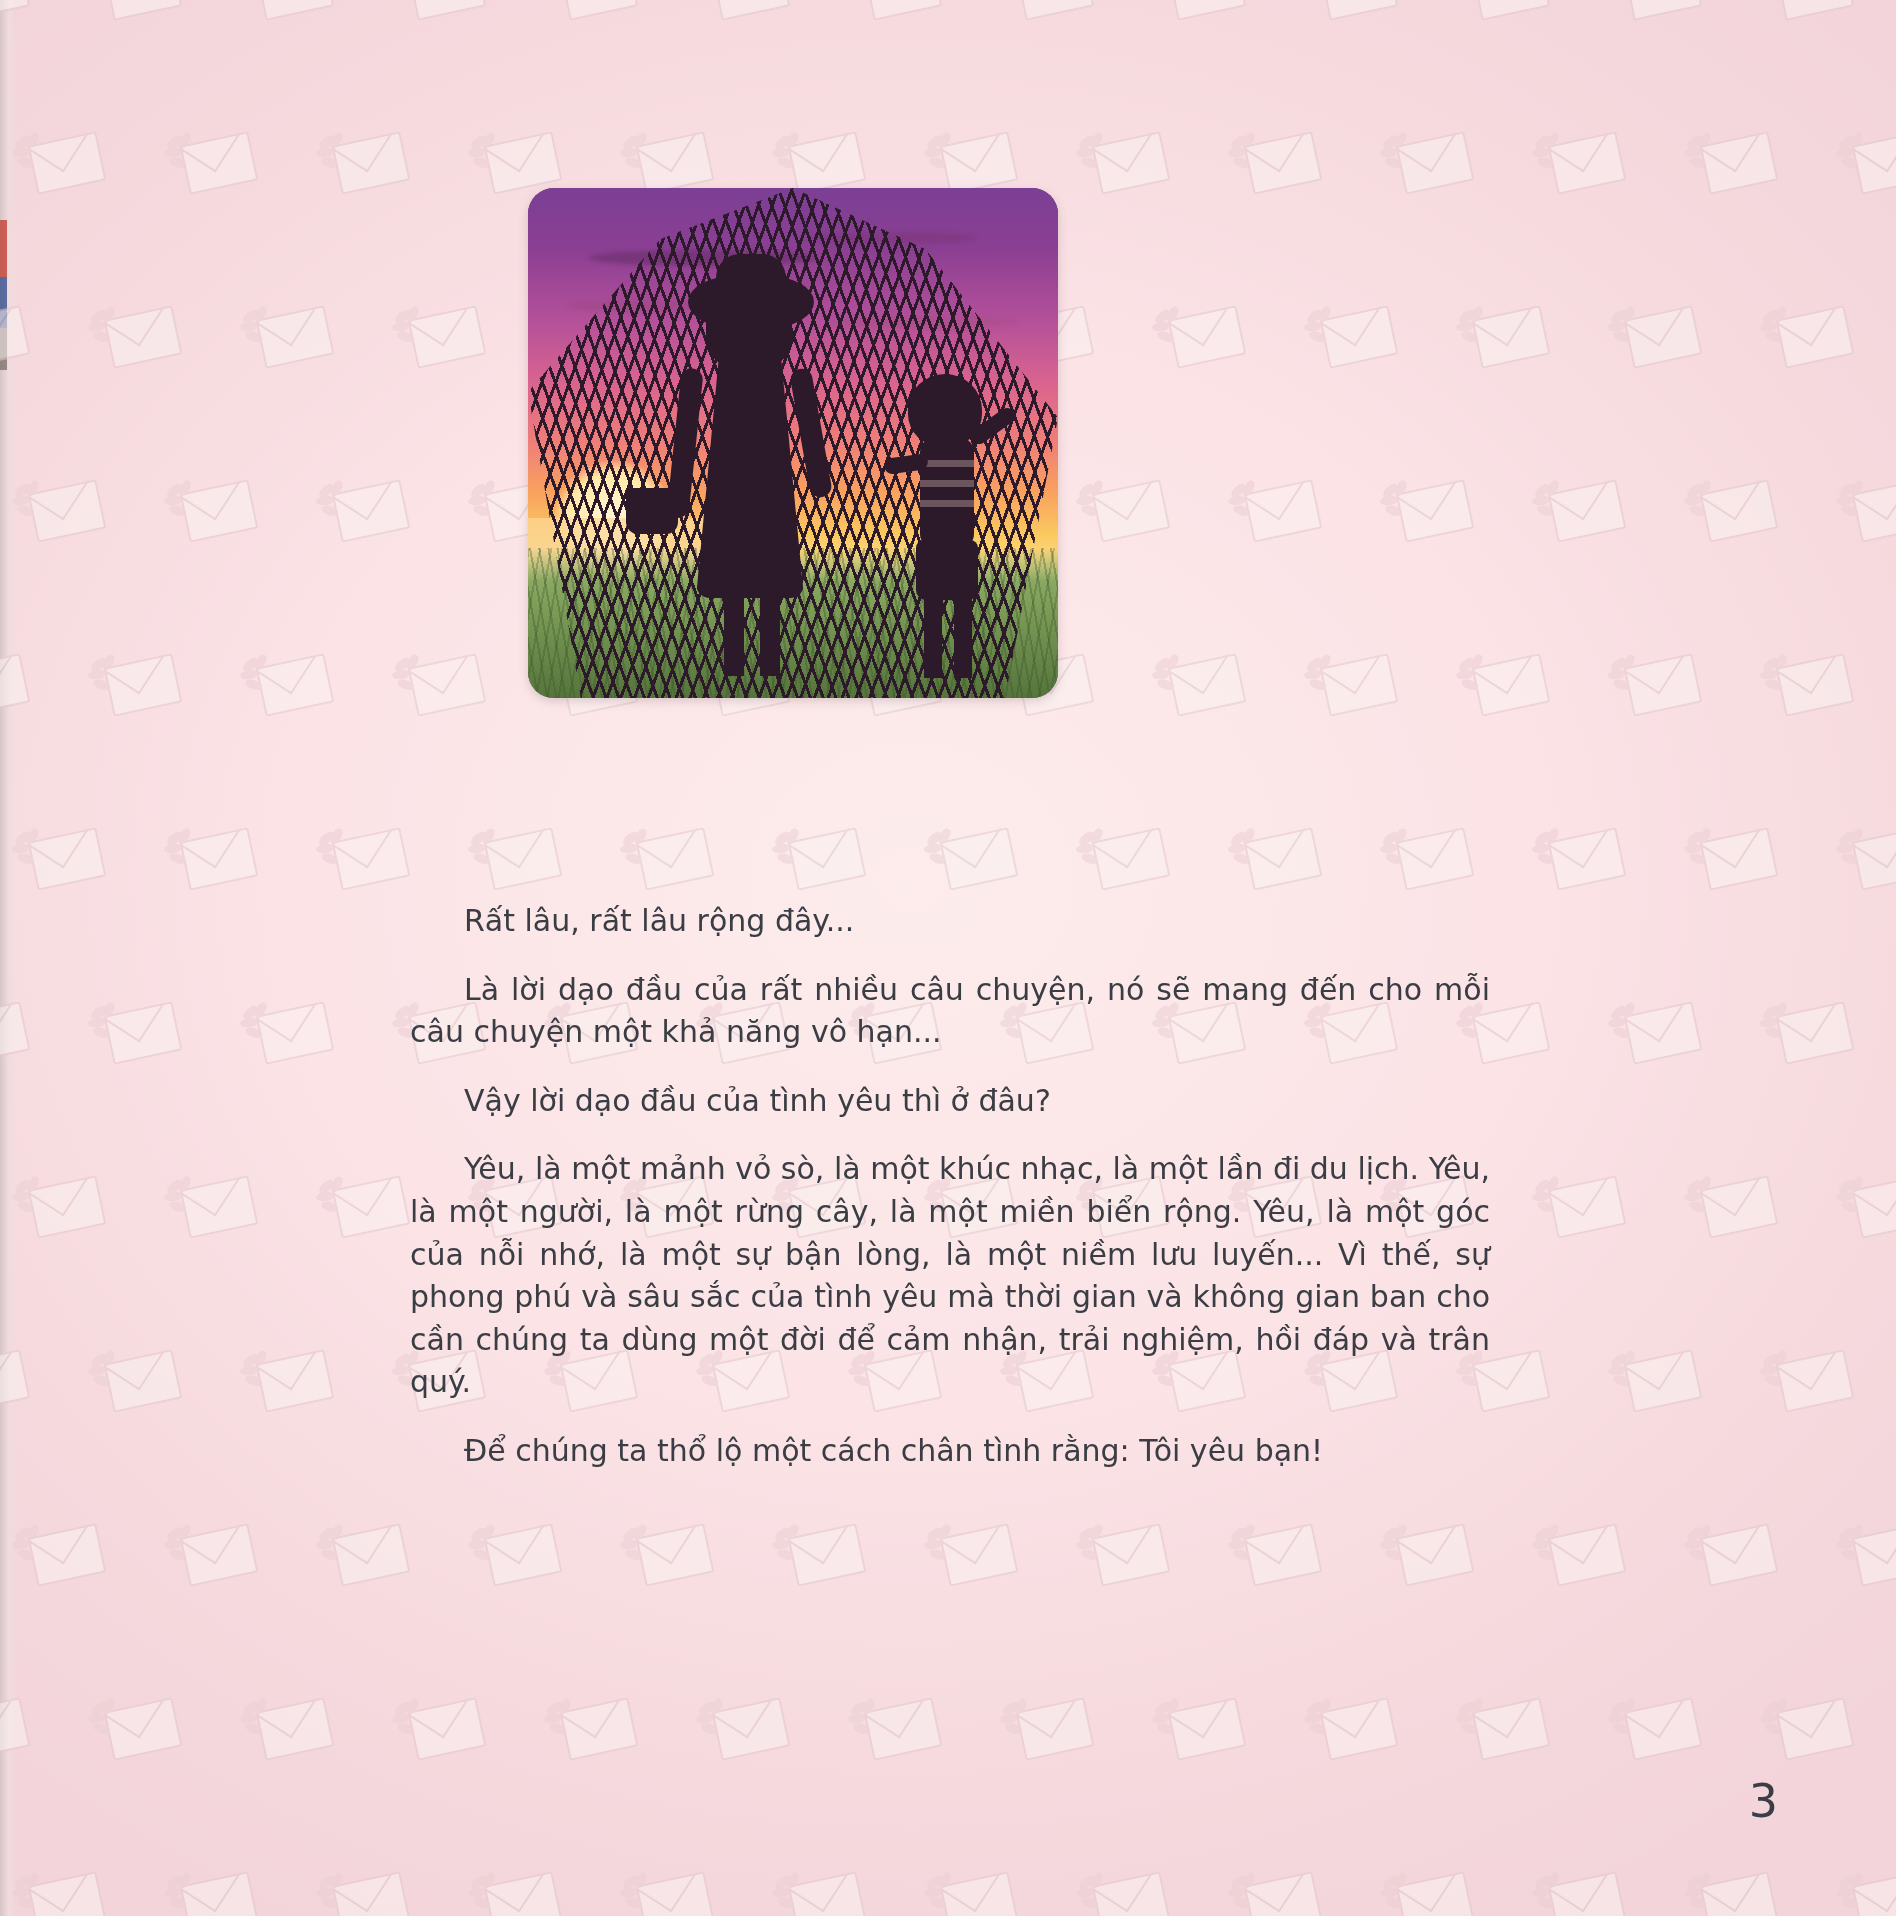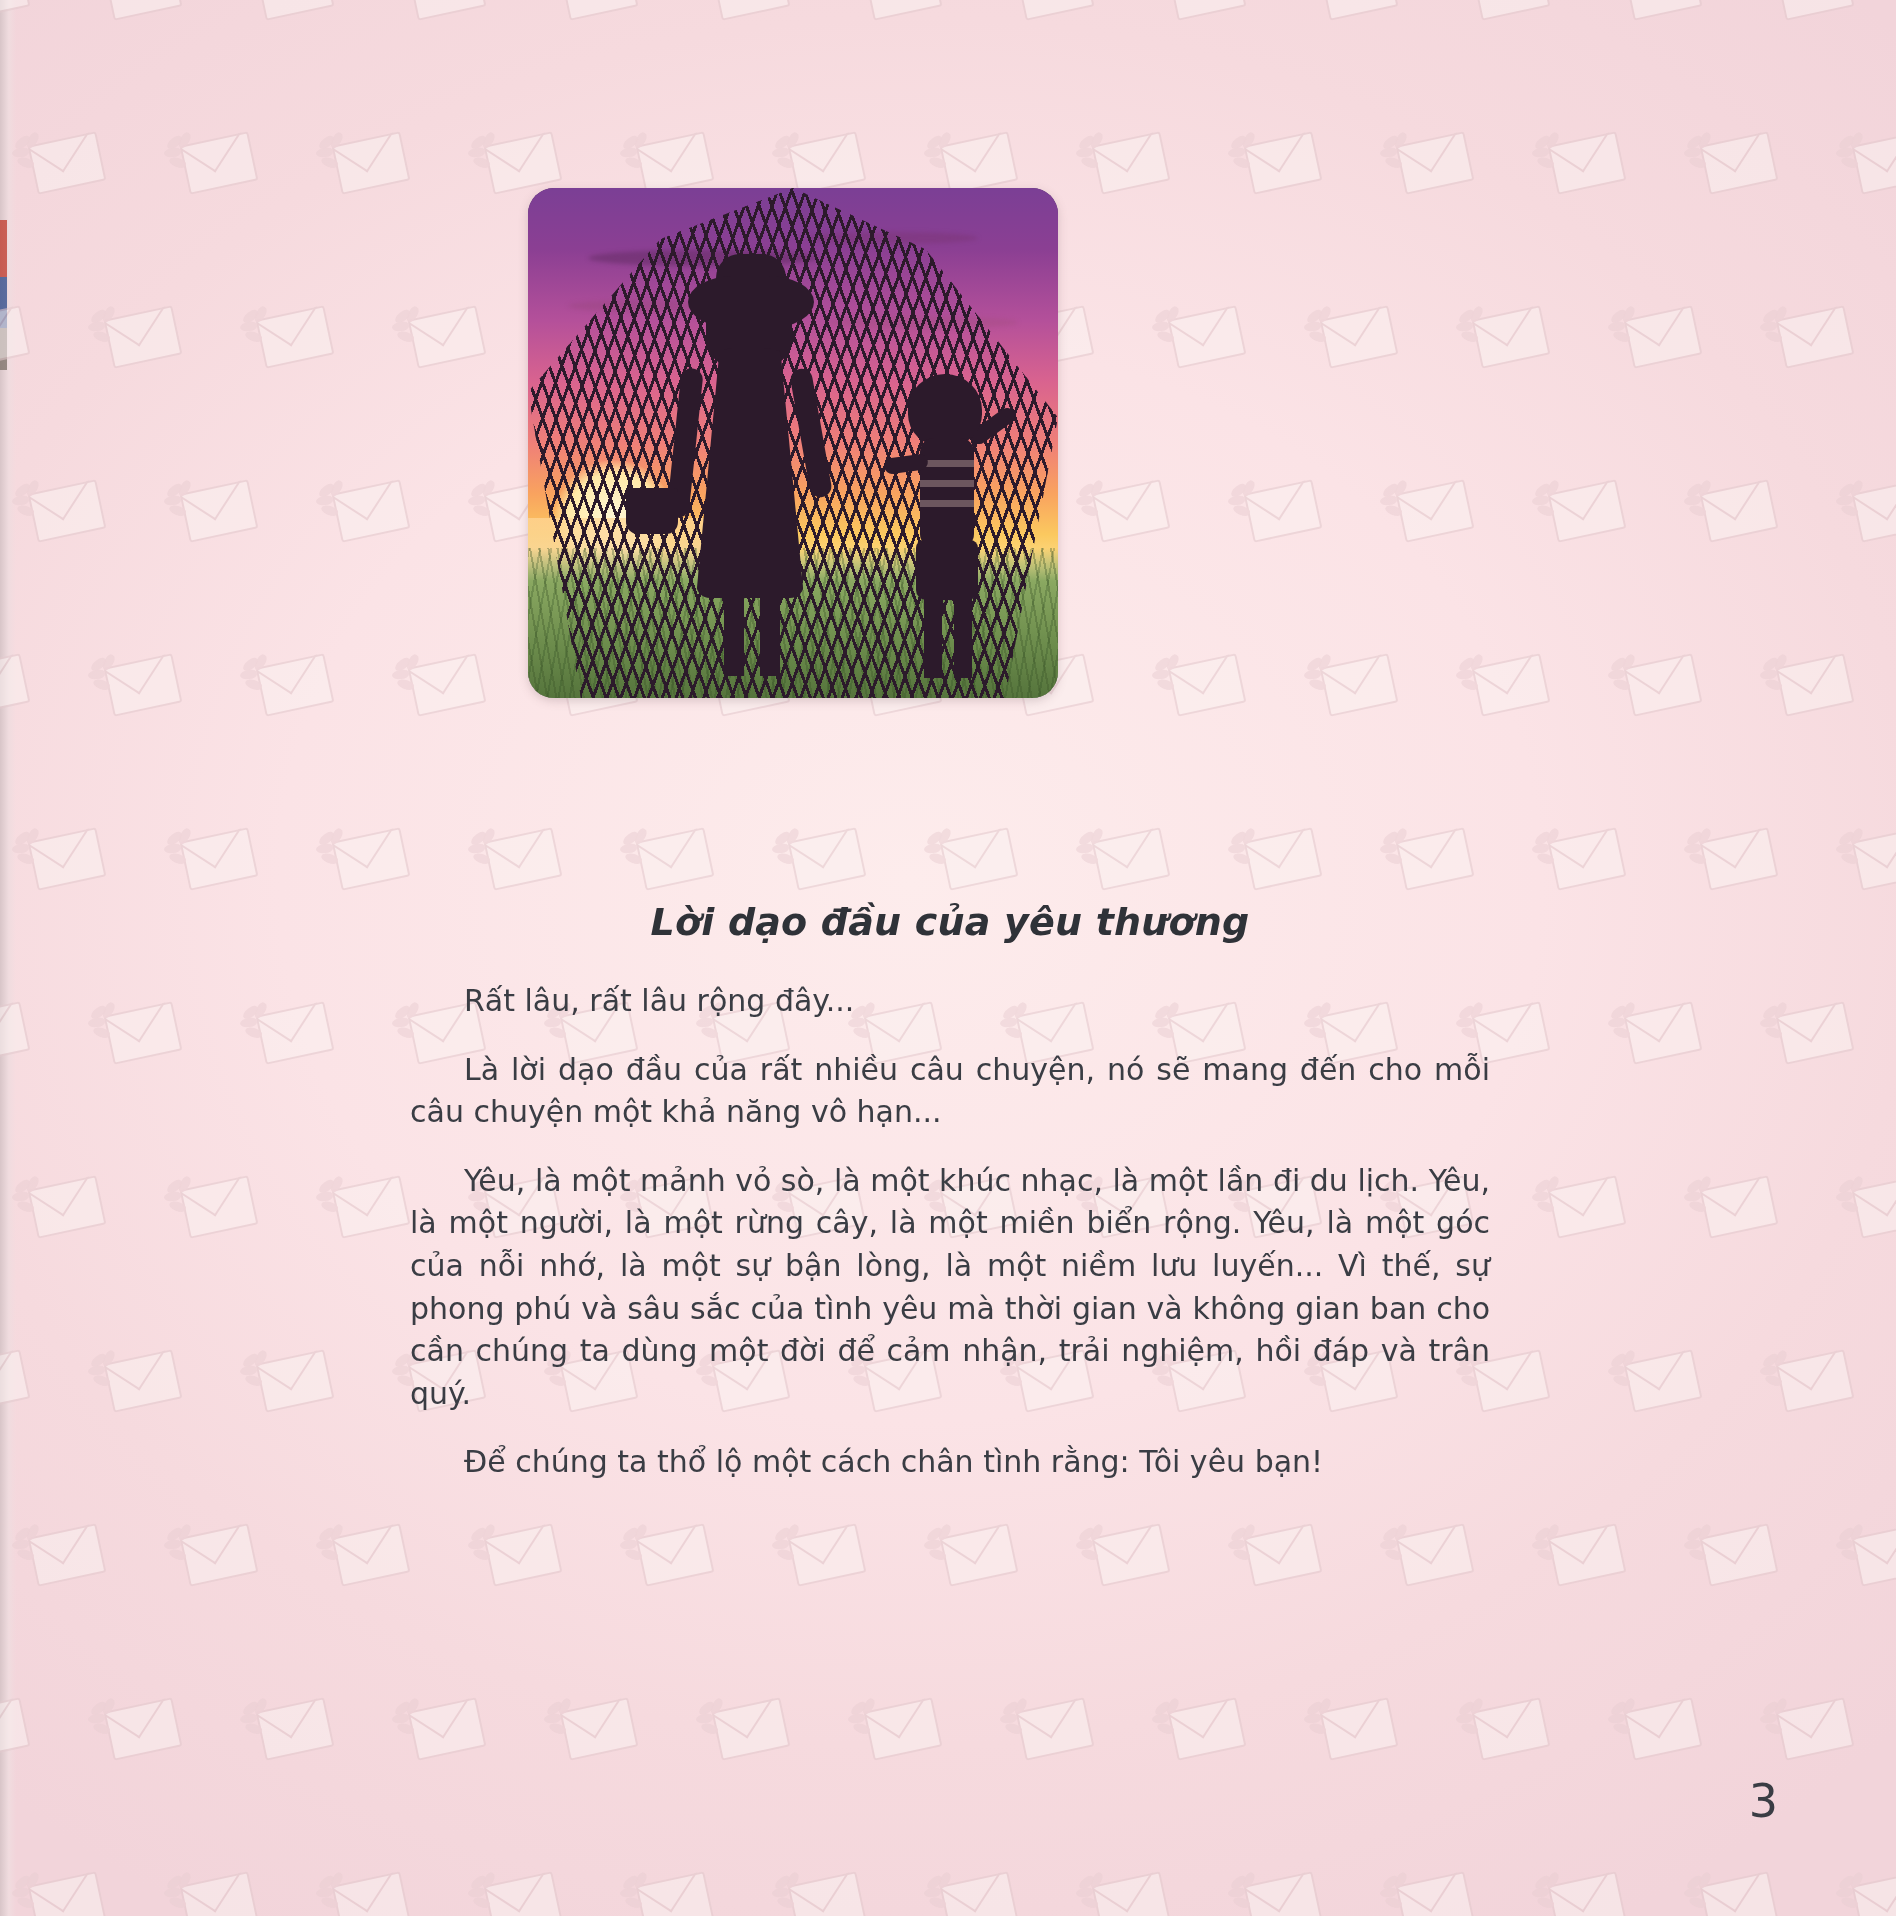--- a/index.html
+++ b/index.html
@@ -1762,22 +1762,22 @@
       <div class="stripe s1"></div>
       <div class="stripe s2"></div>
       <div class="stripe s3"></div>
       <div class="figure c-arm-l"></div>
       <div class="figure c-short"></div>
       <div class="figure c-leg-l"></div>
       <div class="figure c-leg-r"></div>
     </div>
 
     <div class="article">
-      <h1 class="heading">Lời dạo đầu của yêu thương</h1>
       <p class="para">Rất lâu, rất lâu rộng đây...</p>
       <p class="para">Là lời dạo đầu của rất nhiều câu chuyện, nó sẽ mang đến cho mỗi câu chuyện một khả năng vô hạn...</p>
+      <p class="para">Vậy lời dạo đầu của tình yêu thì ở đâu?</p>
       <p class="para">Yêu, là một mảnh vỏ sò, là một khúc nhạc, là một lần đi du lịch. Yêu, là một người, là một rừng cây, là một miền biển rộng. Yêu, là một góc của nỗi nhớ, là một sự bận lòng, là một niềm lưu luyến... Vì thế, sự phong phú và sâu sắc của tình yêu mà thời gian và không gian ban cho cần chúng ta dùng một đời để cảm nhận, trải nghiệm, hồi đáp và trân quý.</p>
       <p class="para last">Để chúng ta thổ lộ một cách chân tình rằng: Tôi yêu bạn!</p>
     </div>
 
     <div class="page-number">3</div>
   </div>
 </div>
 
 </body></html>

